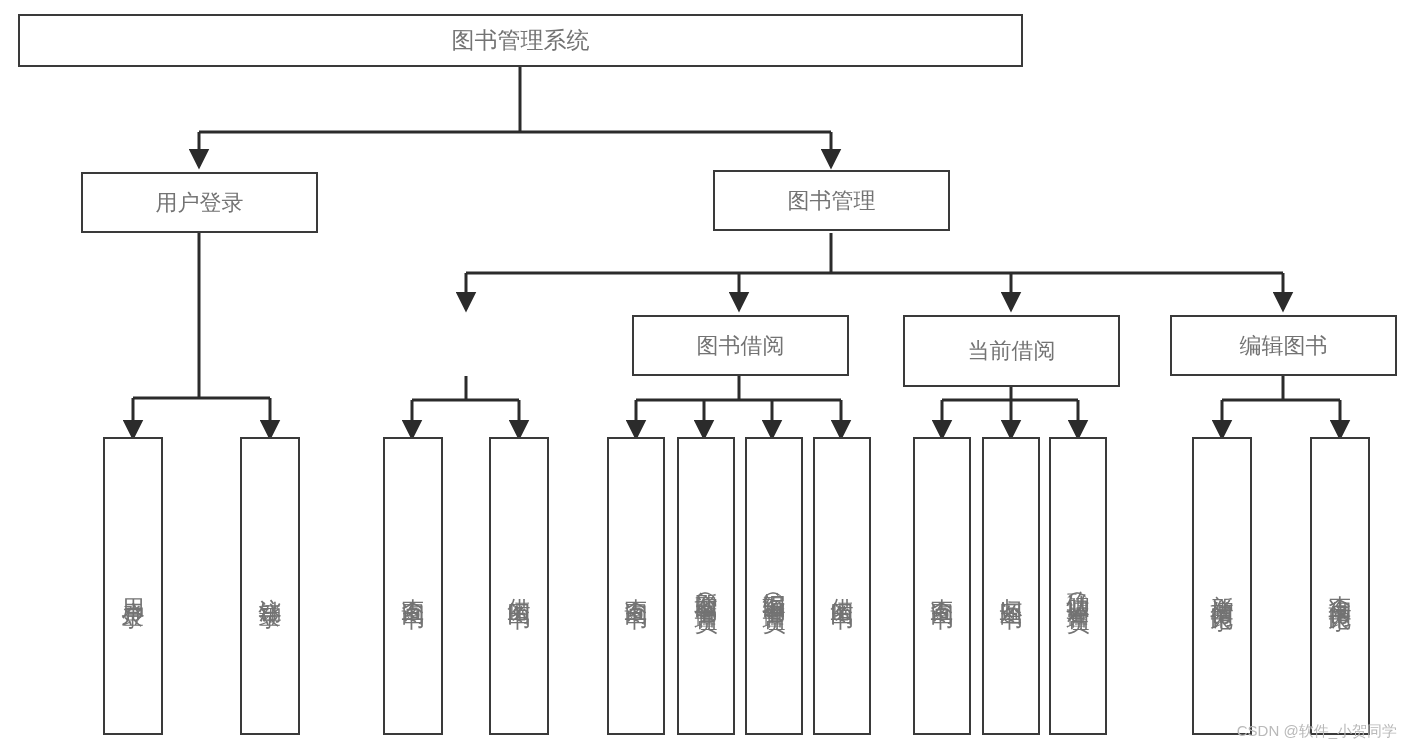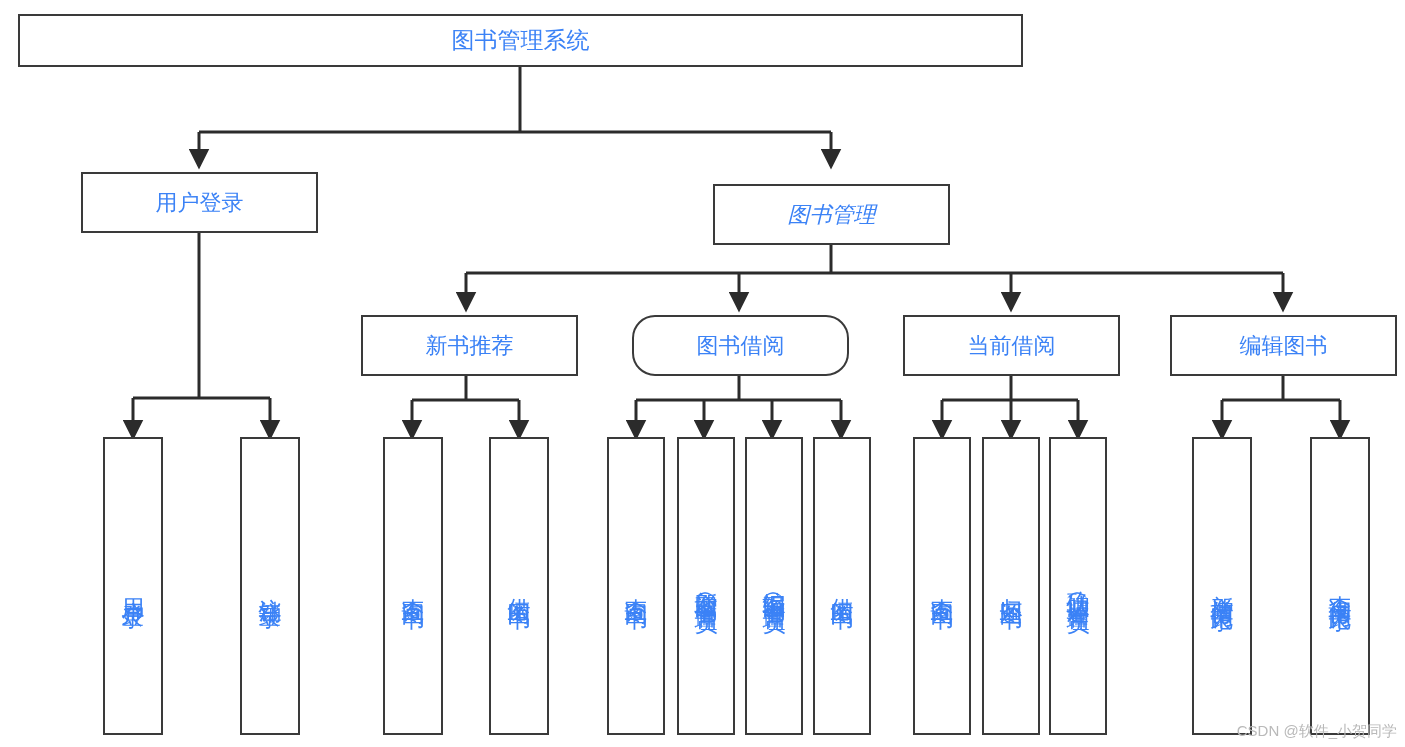--- a/index.html
+++ b/index.html
@@ -23,21 +23,21 @@
     pointer-events: none;
   }
   .node {
     position: absolute;
     box-sizing: border-box;
     background: #ffffff;
     border: 2px solid #3a3a3a;
     display: flex;
     align-items: center;
     justify-content: center;
-    color: #3b82f6;
+    color: #737373;
   }
   .node .label {
     display: block;
     text-align: center;
     line-height: 1.18;
     white-space: nowrap;
   }
   
   .node.h .label {
     font-size: 22px;
@@ -122,31 +122,28 @@
     </g>
   </svg>
 
   <div class="node h root" style="left:18px; top:14px; width:1005px; height:53px;">
     <span class="label">图书管理系统</span>
   </div>
 
   <div class="node h" style="left:81px; top:172px; width:237px; height:61px;">
     <span class="label">用户登录</span>
   </div>
-  <div class="node h" style="left:713px; top:184px; width:237px; height:61px;font-style:italic;">
+  <div class="node h" style="left:713px; top:170px; width:237px; height:61px;">
     <span class="label">图书管理</span>
   </div>
 
-  <div class="node h" style="left:361px; top:315px; width:217px; height:61px;">
-    <span class="label">新书推荐</span>
-  </div>
-  <div class="node h" style="left:632px; top:315px; width:217px; height:61px;border-radius:23px;">
+  <div class="node h" style="left:632px; top:315px; width:217px; height:61px;">
     <span class="label">图书借阅</span>
   </div>
-  <div class="node h" style="left:903px; top:315px; width:217px; height:61px;">
+  <div class="node h" style="left:903px; top:315px; width:217px; height:72px;">
     <span class="label">当前借阅</span>
   </div>
   <div class="node h" style="left:1170px; top:315px; width:227px; height:61px;">
     <span class="label">编辑图书</span>
   </div>
 
   <div class="node v" style="left:103px; top:437px; width:60px; height:298px;">
     <span class="label">用户登录</span>
   </div>
   <div class="node v" style="left:240px; top:437px; width:60px; height:298px;">

